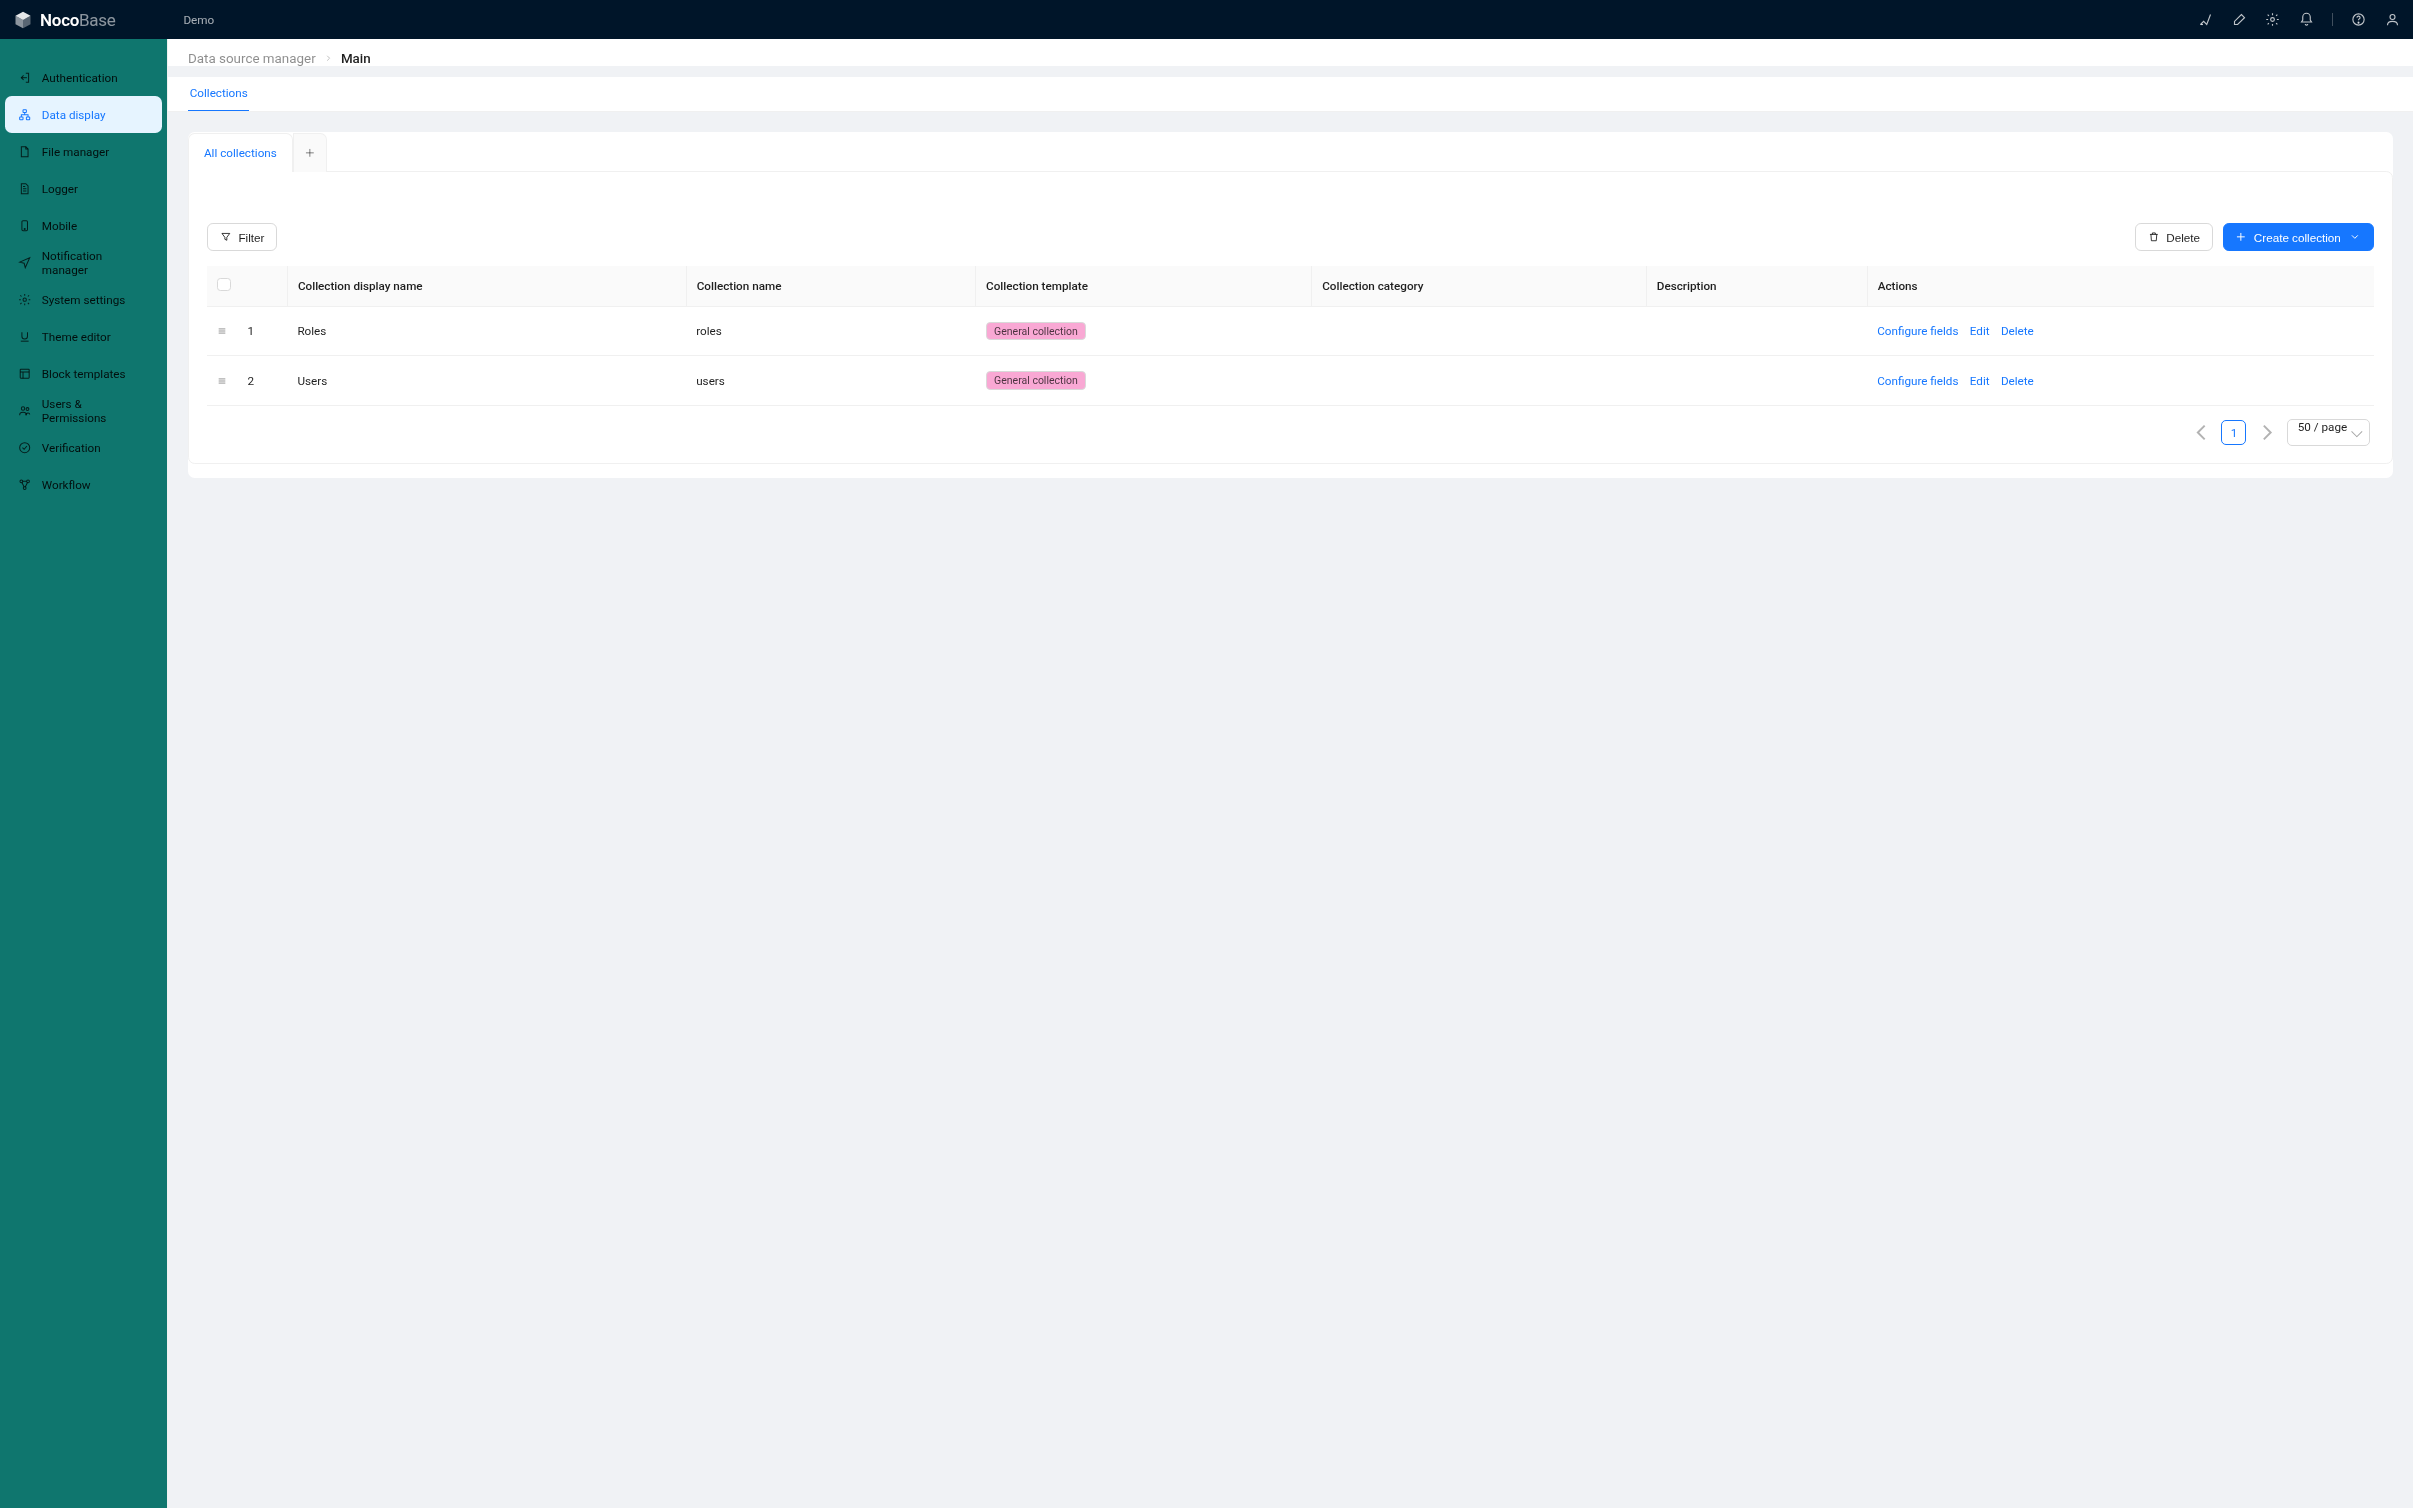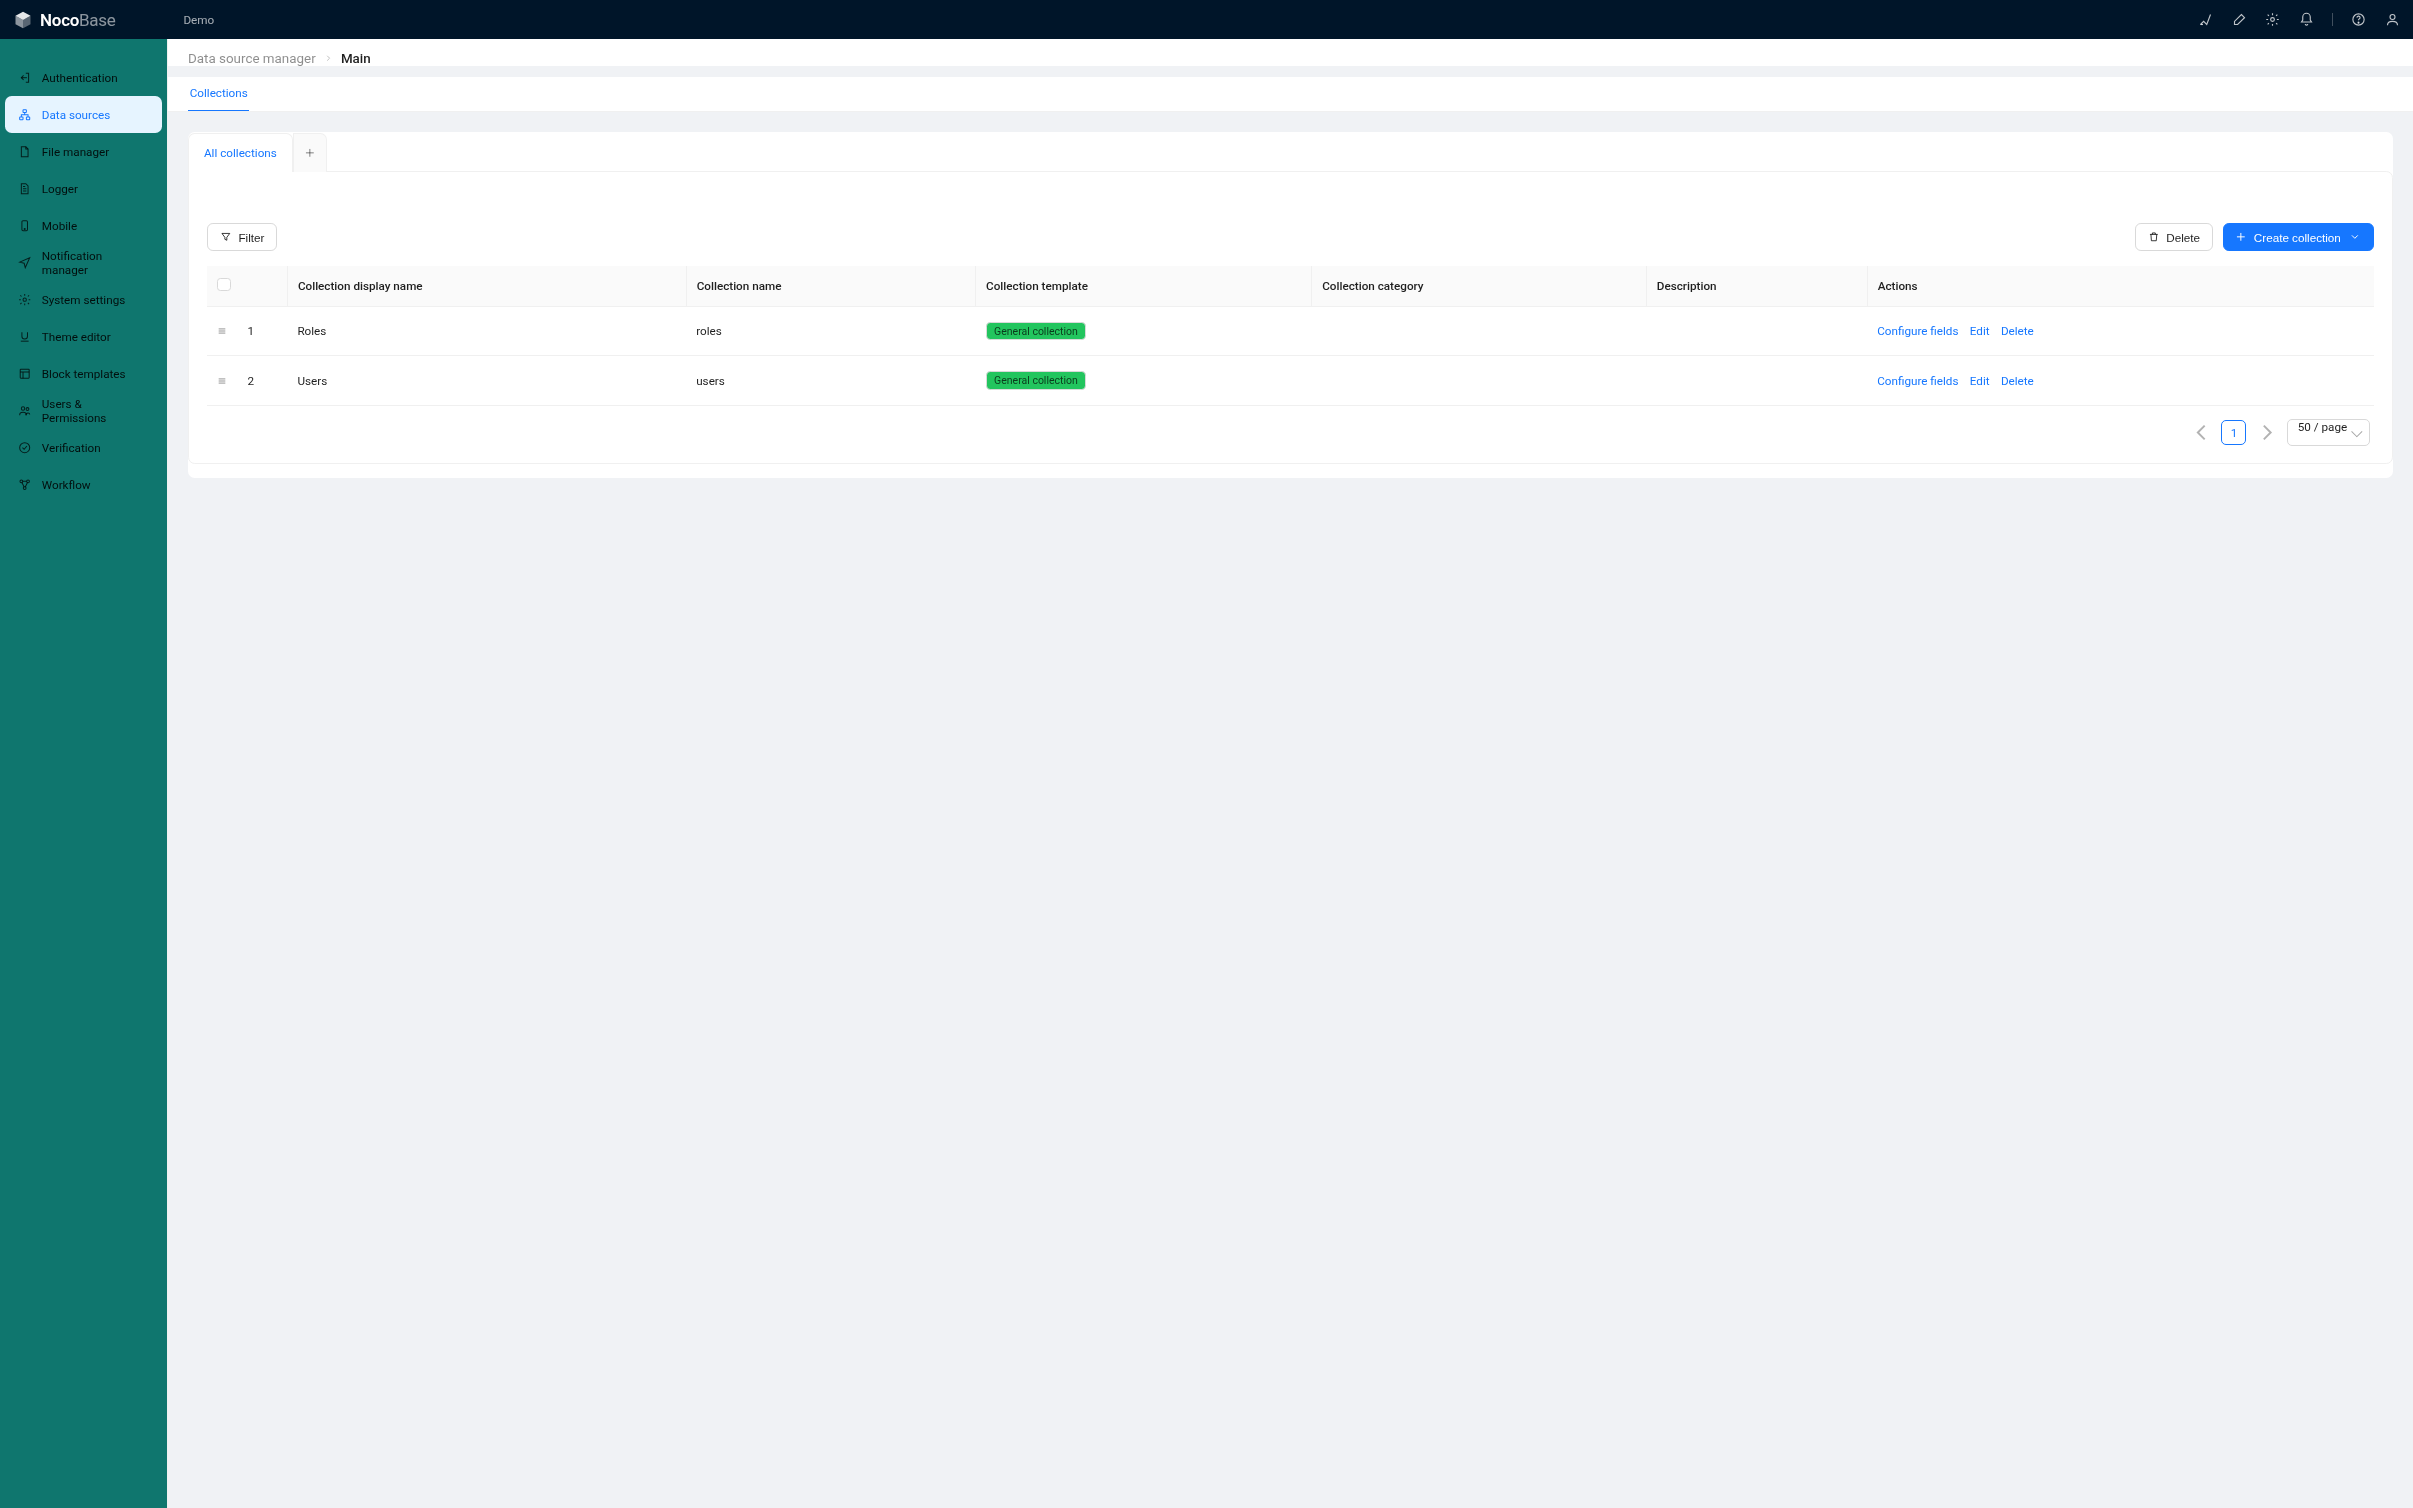--- a/index.html
+++ b/index.html
@@ -198,21 +198,21 @@
   .checkbox {
     width: 13.4px; height: 13.4px; border: 0.8px solid #d9d9d9; border-radius: 3.4px; display:inline-block; background:#fff;
   }
   .tag {
     display: inline-block;
     padding: 1.7px 7.5px;
     border: 0.8px solid #d9d9d9;
     border-radius: 4.2px;
     font-size: 10.5px;
     color: rgba(0,0,0,0.7);
-    background: #22c55e;
+    background: #f9a8d4;
   }
   .row-actions a {
     color: #1677ff;
     text-decoration: none;
     margin-right: 8.4px;
     cursor: pointer;
   }
 
   
   .pagination {
@@ -332,21 +332,21 @@
     </div>
     <div class="side-item active">
       <span class="side-icon">
         <svg viewBox="0 0 24 24" fill="none" stroke="currentColor" stroke-width="1.8">
             <rect x="9" y="3" width="6" height="5" rx="1"></rect>
             <rect x="3" y="16" width="6" height="5" rx="1"></rect>
             <rect x="15" y="16" width="6" height="5" rx="1"></rect>
             <path d="M12 8v4M12 12H6v4M12 12h6v4"></path>
           </svg>
       </span>
-      <span>Data sources</span>
+      <span>Data display</span>
     </div>
     <div class="side-item">
       <span class="side-icon">
         <svg viewBox="0 0 24 24" fill="none" stroke="currentColor" stroke-width="1.8">
             <path d="M6 3h8l4 4v14H6z"></path>
             <path d="M14 3v4h4"></path>
           </svg>
       </span>
       <span>File manager</span>
     </div>

